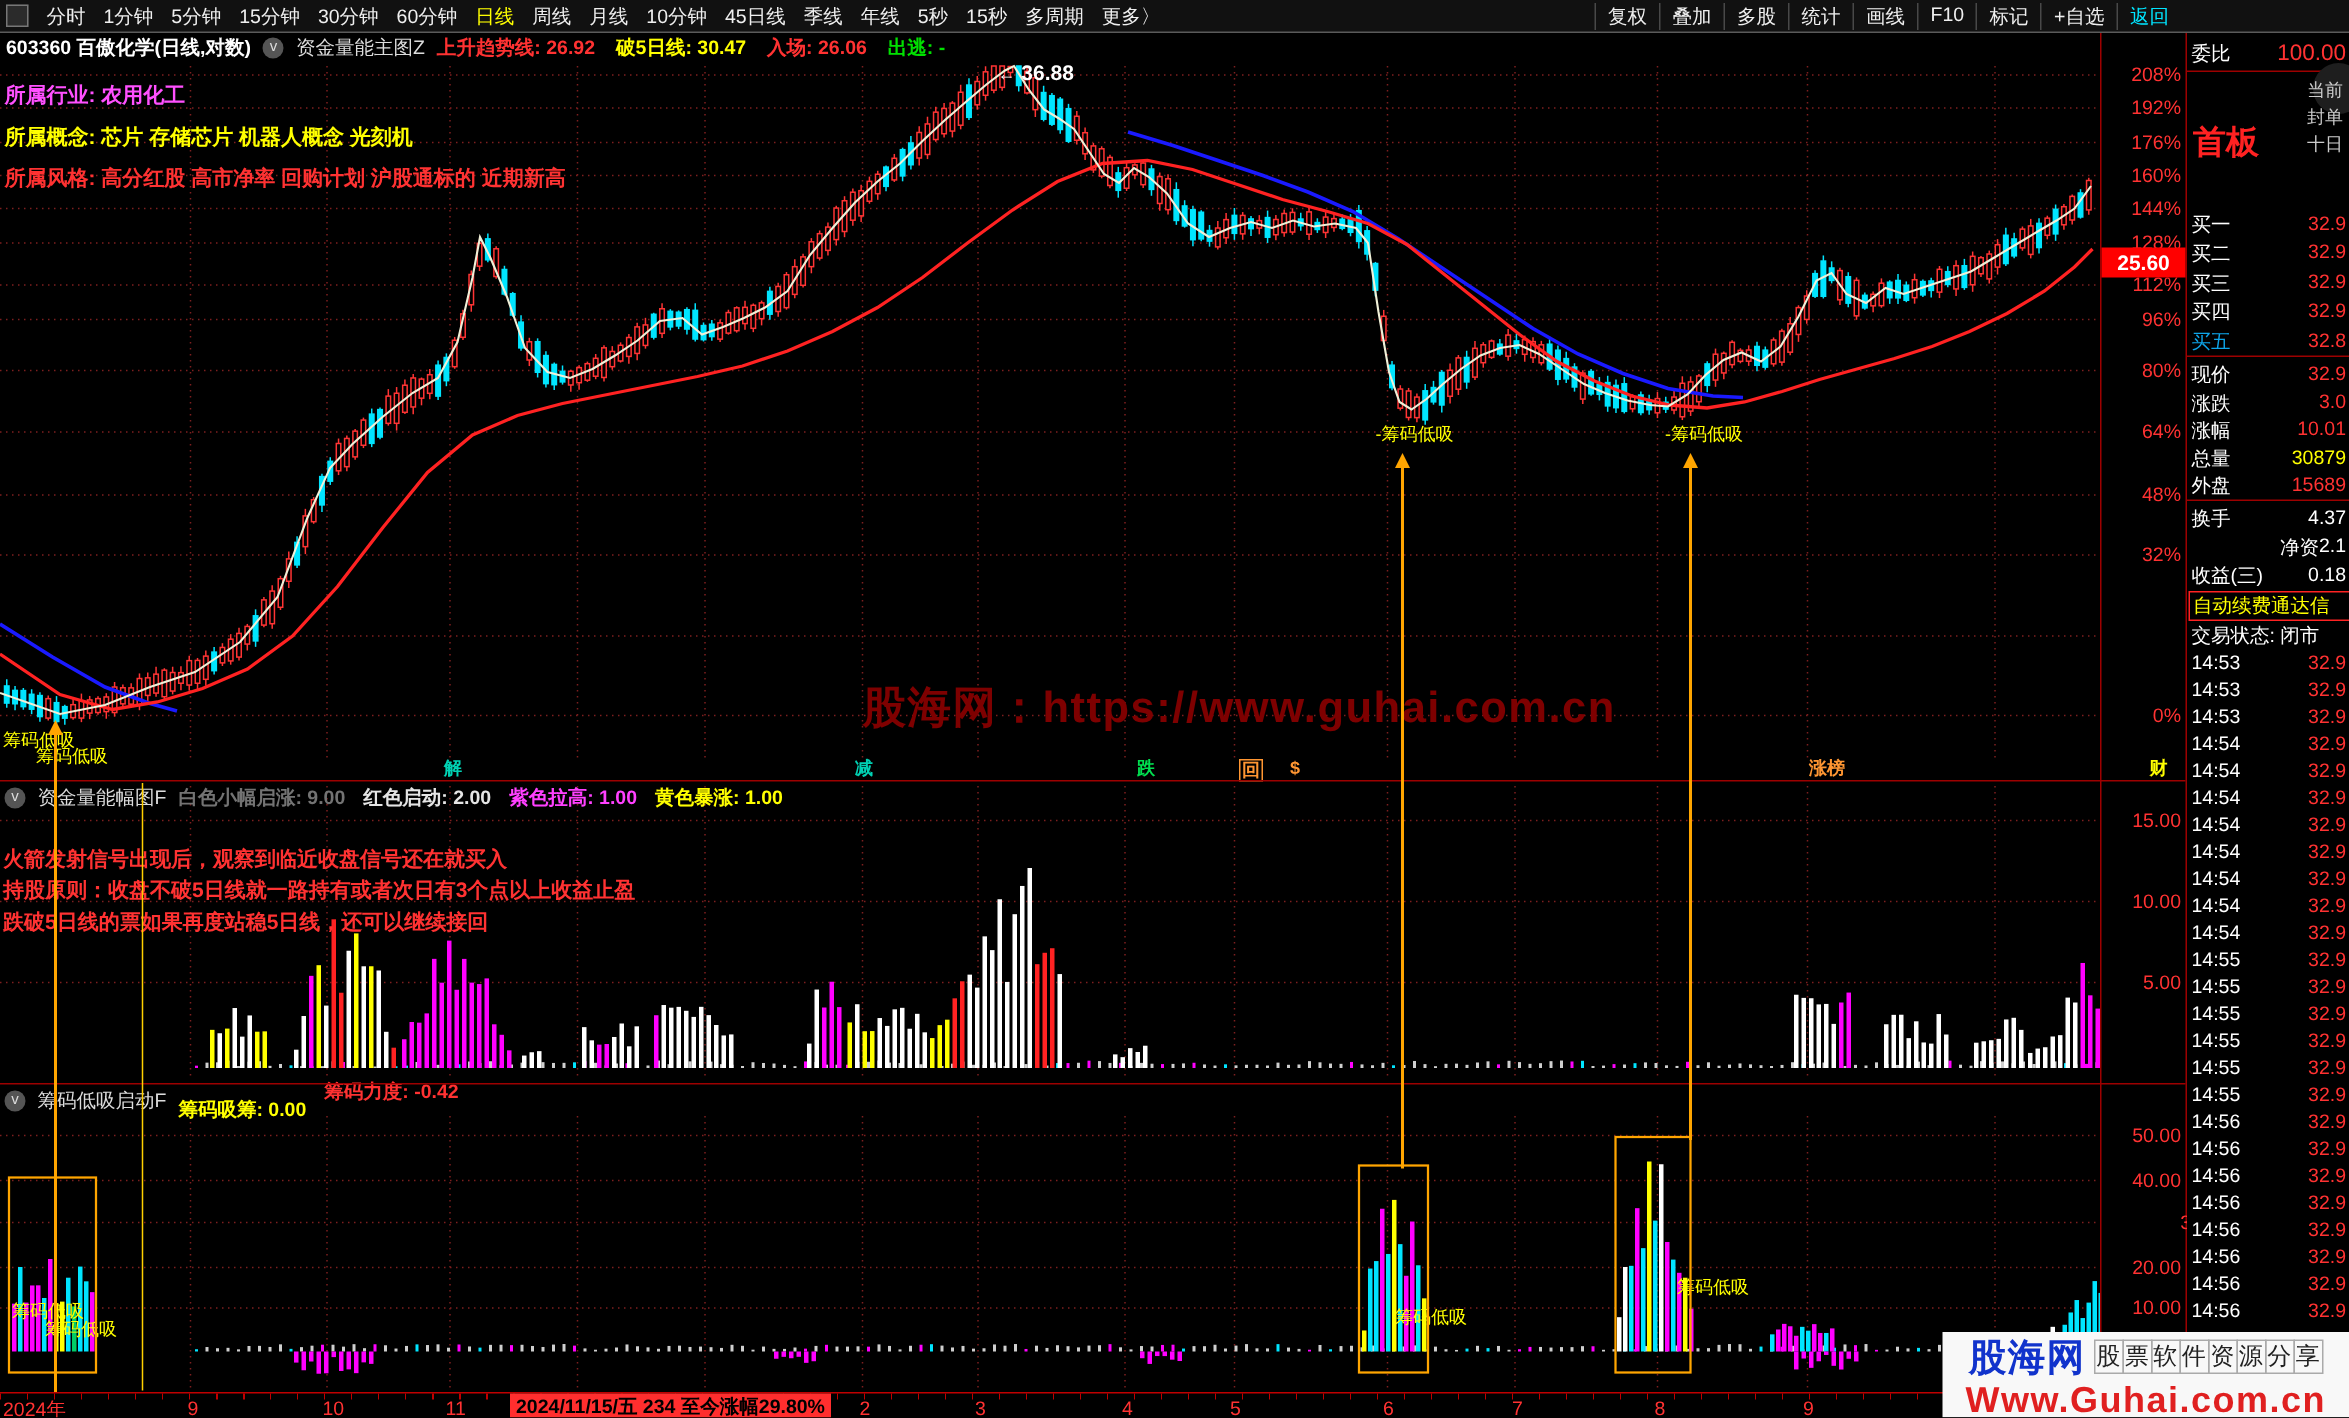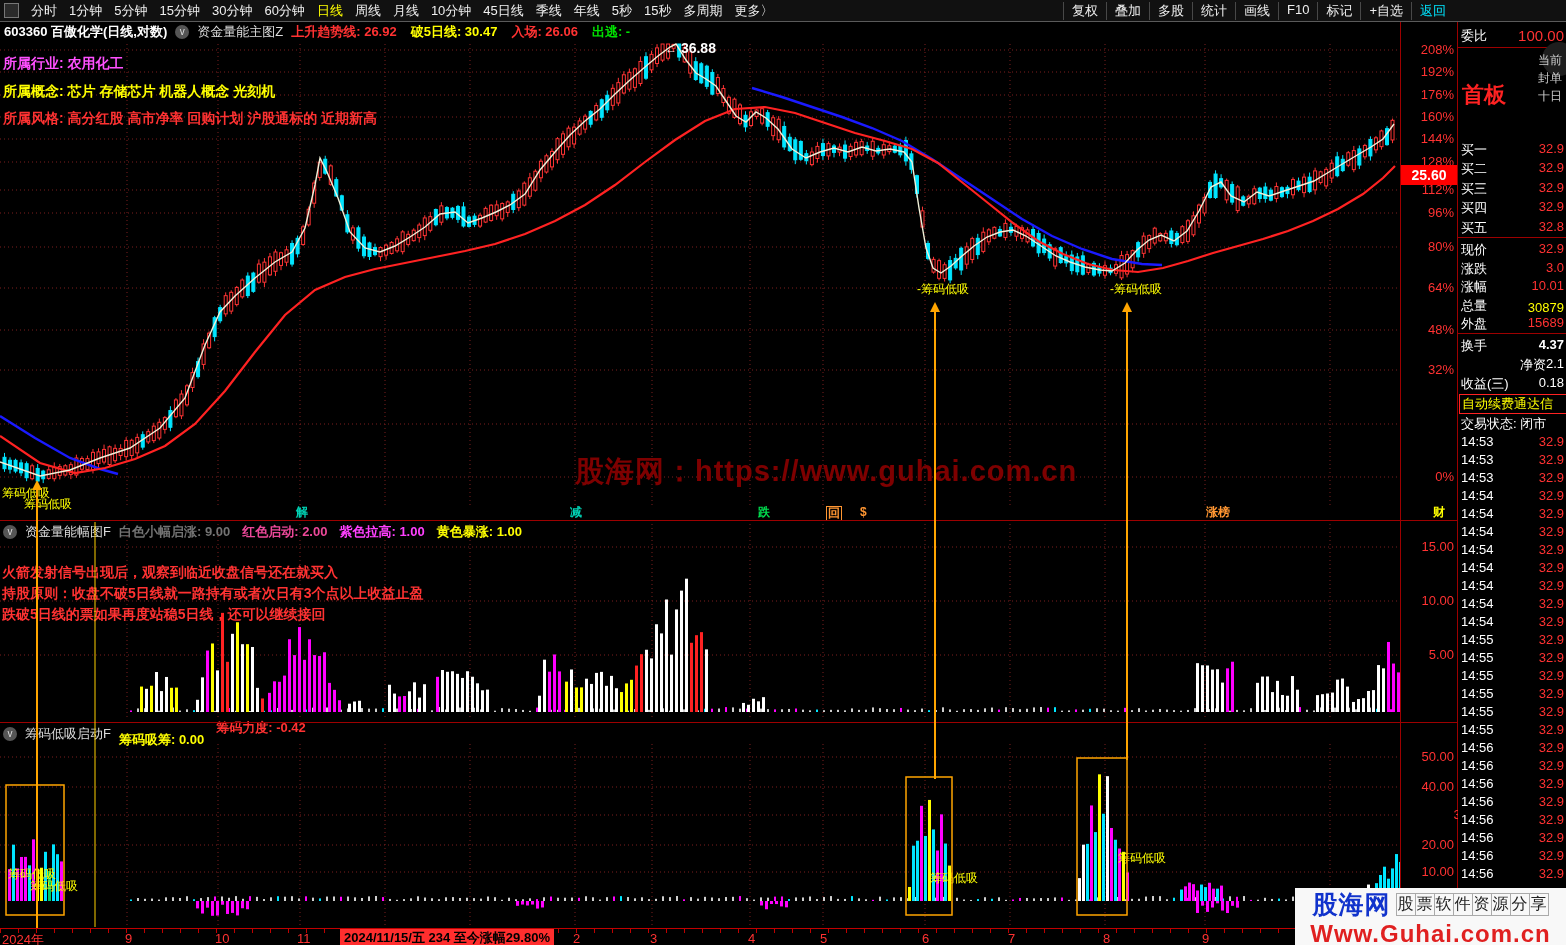--- a/index.html
+++ b/index.html
@@ -1347,21 +1347,21 @@
       <div class="pct" style="top: 837px;">20.00</div>
       <div class="pct" style="top: 864px;">10.00</div>
     </div>
   <div class="ptag" style="top: 165px;">25.60</div>
 
   <div class="phead" style="top:522px">
     <span class="chev">v</span>
     <span style="color:#dcdcdc">资金量能幅图F</span>
     <span style="display:flex;gap:12px">
         <span class="stat" style="color: #737373;">白色小幅启涨: 9.00</span>
-        <span class="stat" style="color: #ec4899;">红色启动: 2.00</span>
+        <span class="stat" style="color: #e5e5e5;">红色启动: 2.00</span>
         <span class="stat" style="color: rgb(255, 64, 255);">紫色拉高: 1.00</span>
         <span class="stat" style="color: rgb(255, 255, 0);">黄色暴涨: 1.00</span>
       </span>
   </div>
   <div>
       <div class="note" style="top: 564px;">火箭发射信号出现后，观察到临近收盘信号还在就买入</div>
       <div class="note" style="top: 585px;">持股原则：收盘不破5日线就一路持有或者次日有3个点以上收益止盈</div>
       <div class="note" style="top: 606px;">跌破5日线的票如果再度站稳5日线，还可以继续接回</div>
     </div>
 
@@ -1442,52 +1442,52 @@
         </div>
         <div class="sb-row" style="top: 179.8px;">
           <span style="color: rgb(255, 255, 255);">买三</span>
           <span style="color: rgb(255, 50, 50);">32.9</span>
         </div>
         <div class="sb-row" style="top: 199.2px;">
           <span style="color: rgb(255, 255, 255);">买四</span>
           <span style="color: rgb(255, 50, 50);">32.9</span>
         </div>
         <div class="sb-row" style="top: 218.6px;">
-          <span style="color: #ffffff;">买五</span>
+          <span style="color: #0ea5e9;">买五</span>
           <span style="color: rgb(255, 50, 50);">32.8</span>
         </div>
       </div>
     <div class="sb-div" style="top:237px"></div>
     <div>
         <div class="sb-row" style="top: 241px;">
           <span style="color: rgb(255, 255, 255);">现价</span>
           <span style="color: rgb(255, 50, 50);">32.9</span>
         </div>
         <div class="sb-row" style="top: 259.6px;">
           <span style="color: rgb(255, 255, 255);">涨跌</span>
           <span style="color: rgb(255, 50, 50);">3.0</span>
         </div>
         <div class="sb-row" style="top: 278.2px;">
           <span style="color: rgb(255, 255, 255);">涨幅</span>
           <span style="color: rgb(255, 50, 50);">10.01</span>
         </div>
-        <div class="sb-row" style="top: 296.8px; align-items: flex-end;">
+        <div class="sb-row" style="top: 296.8px;">
           <span style="color: rgb(255, 255, 255);">总量</span>
           <span style="color: rgb(255, 255, 0);">30879</span>
         </div>
         <div class="sb-row" style="top: 315.4px;">
           <span style="color: rgb(255, 255, 255);">外盘</span>
           <span style="color: rgb(255, 50, 50);">15689</span>
         </div>
       </div>
     <div class="sb-div" style="top:333px"></div>
     <div>
         <div class="sb-row" style="top: 337px;">
           <span style="color: rgb(255, 255, 255);">换手</span>
-          <span style="color: rgb(255, 255, 255); font-weight: bold;">4.37</span>
+          <span style="color: rgb(255, 255, 255);">4.37</span>
         </div>
         <div class="sb-row" style="top: 356px; justify-content: flex-end;">
           <span style="color: rgb(255, 255, 255);">净资</span>
           <span style="color: rgb(255, 255, 255);">2.1</span>
         </div>
         <div class="sb-row" style="top: 375px;">
           <span style="color: rgb(255, 255, 255);">收益(三)</span>
           <span style="color: rgb(255, 255, 255);">0.18</span>
         </div>
       </div>

